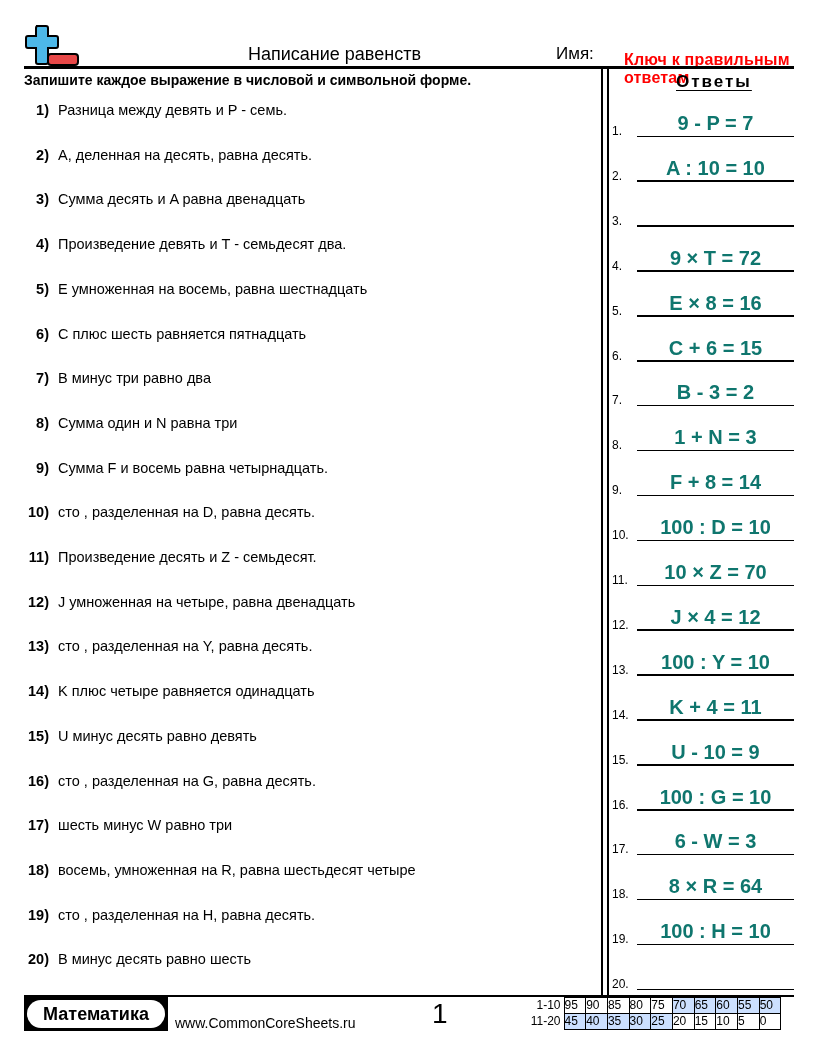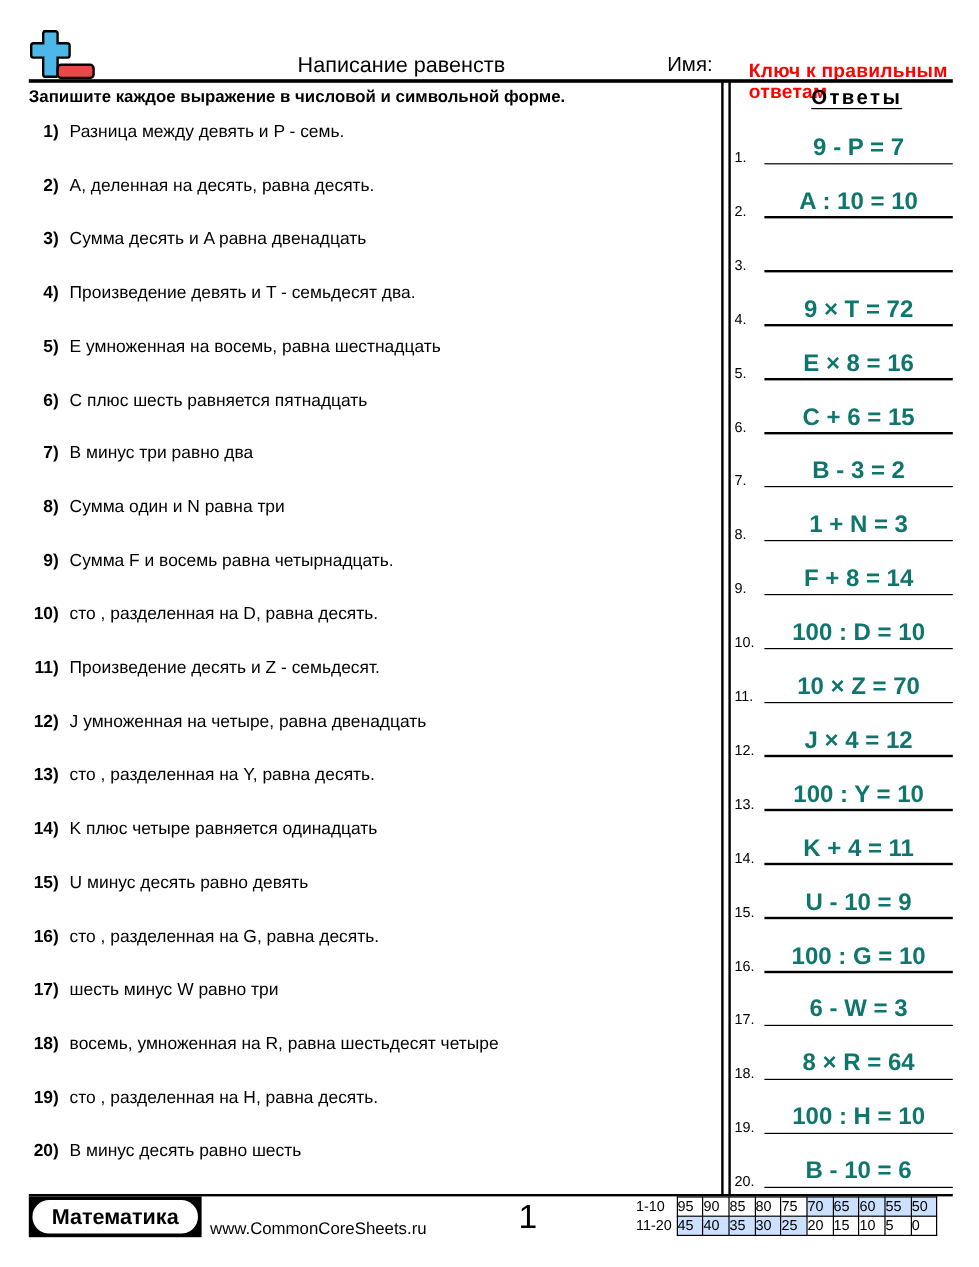--- a/index.html
+++ b/index.html
@@ -28,21 +28,21 @@
   .answer .atext { position: absolute; left: 25px; right: 0; bottom: 3px; text-align: center; font-size: 20px; font-weight: bold; color: #0f766e; white-space: nowrap; }
 
   .footer-rule { position: absolute; left: 24px; top: 995px; width: 770px; height: 2px; background: #000; }
   .brand-box { position: absolute; left: 24px; top: 997px; width: 144px; height: 34px; background: #000; }
   .brand-pill { position: absolute; left: 27px; top: 1000px; width: 138px; height: 28px; background: #fff; border-radius: 14px; text-align: center; font-size: 18px; font-weight: bold; line-height: 28px; }
   .site-url { position: absolute; left: 175px; top: 1015px; font-size: 14px; }
   .page-num { position: absolute; left: 432px; top: 998px; font-size: 28px; }
 
   .score-table { position: absolute; left: 530px; top: 997px; border-collapse: collapse; font-size: 12px; }
   .score-table td { border: 1px solid #000; height: 16px; width: 21.7px; text-align: left; padding: 0; line-height: 15px; }
-  .score-table td.rowlabel { border: none; width: 34px; text-align: left; padding-right: 3px; }
+  .score-table td.rowlabel { border: none; width: 34px; text-align: right; padding-right: 3px; }
   .score-table td.hl { background: #cce0ff; }
 </style>
 </head>
 <body>
 
 <svg class="logo" viewBox="0 0 56 44">
   <path d="M12 2 h10 a2 2 0 0 1 2 2 v8 h8 a2 2 0 0 1 2 2 v8 a2 2 0 0 1 -2 2 h-8 v14 a2 2 0 0 1 -2 2 h-8 a2 2 0 0 1 -2 -2 v-14 h-8 a2 2 0 0 1 -2 -2 v-8 a2 2 0 0 1 2 -2 h8 v-8 a2 2 0 0 1 2 -2 z" fill="#4db8e8" stroke="#000" stroke-width="2"></path>
   <rect x="24" y="30" width="30" height="11" rx="3" fill="#e84848" stroke="#000" stroke-width="2"></rect>
 </svg>
 
@@ -229,21 +229,20 @@
       <span class="atext">8 × R = 64</span>
     </div>
     <div class="answer" style="top: 916.2px;">
       <span class="anum">19.</span>
       <span class="aline"></span>
       <span class="atext">100 : H = 10</span>
     </div>
     <div class="answer" style="top: 961.1px;">
       <span class="anum">20.</span>
       <span class="aline"></span>
-      <span class="atext">B - 10 = 6</span>
     </div>
   </div>
 
 <div class="footer-rule"></div>
 <div class="brand-box"></div>
 <div class="brand-pill">Математика</div>
 <div class="site-url">www.CommonCoreSheets.ru</div>
 <div class="page-num">1</div>
 
 <table class="score-table">

